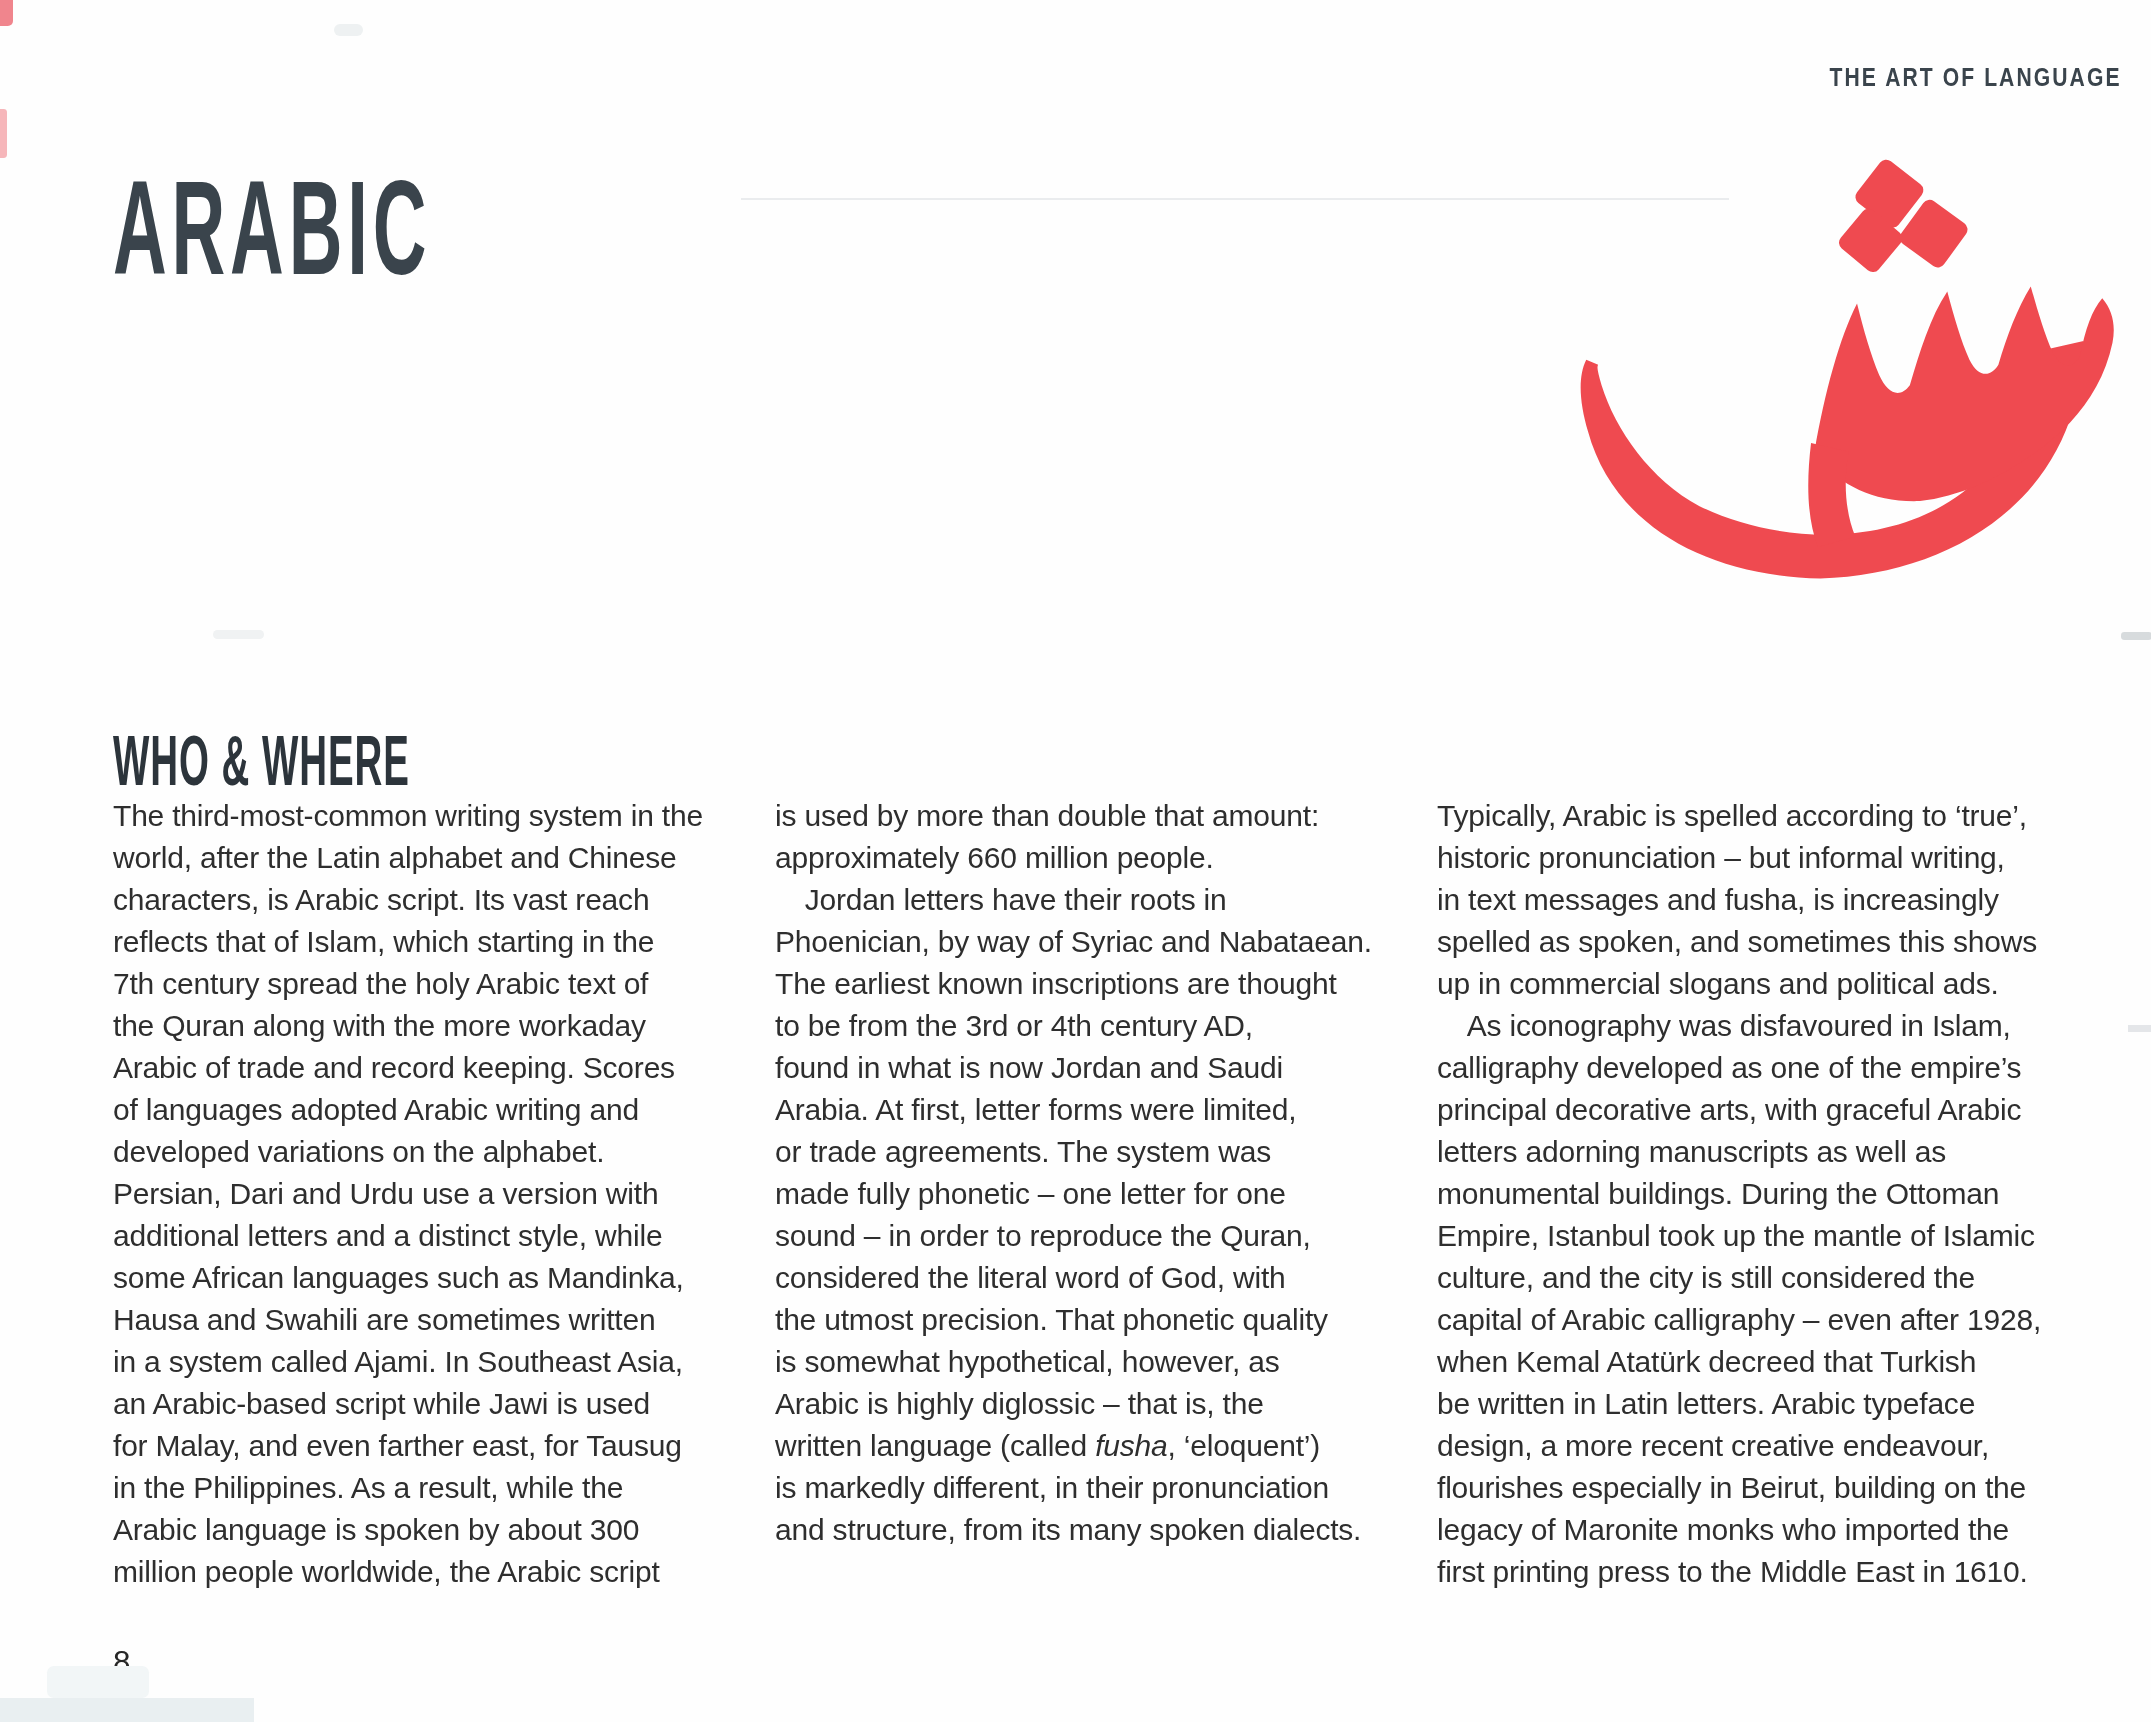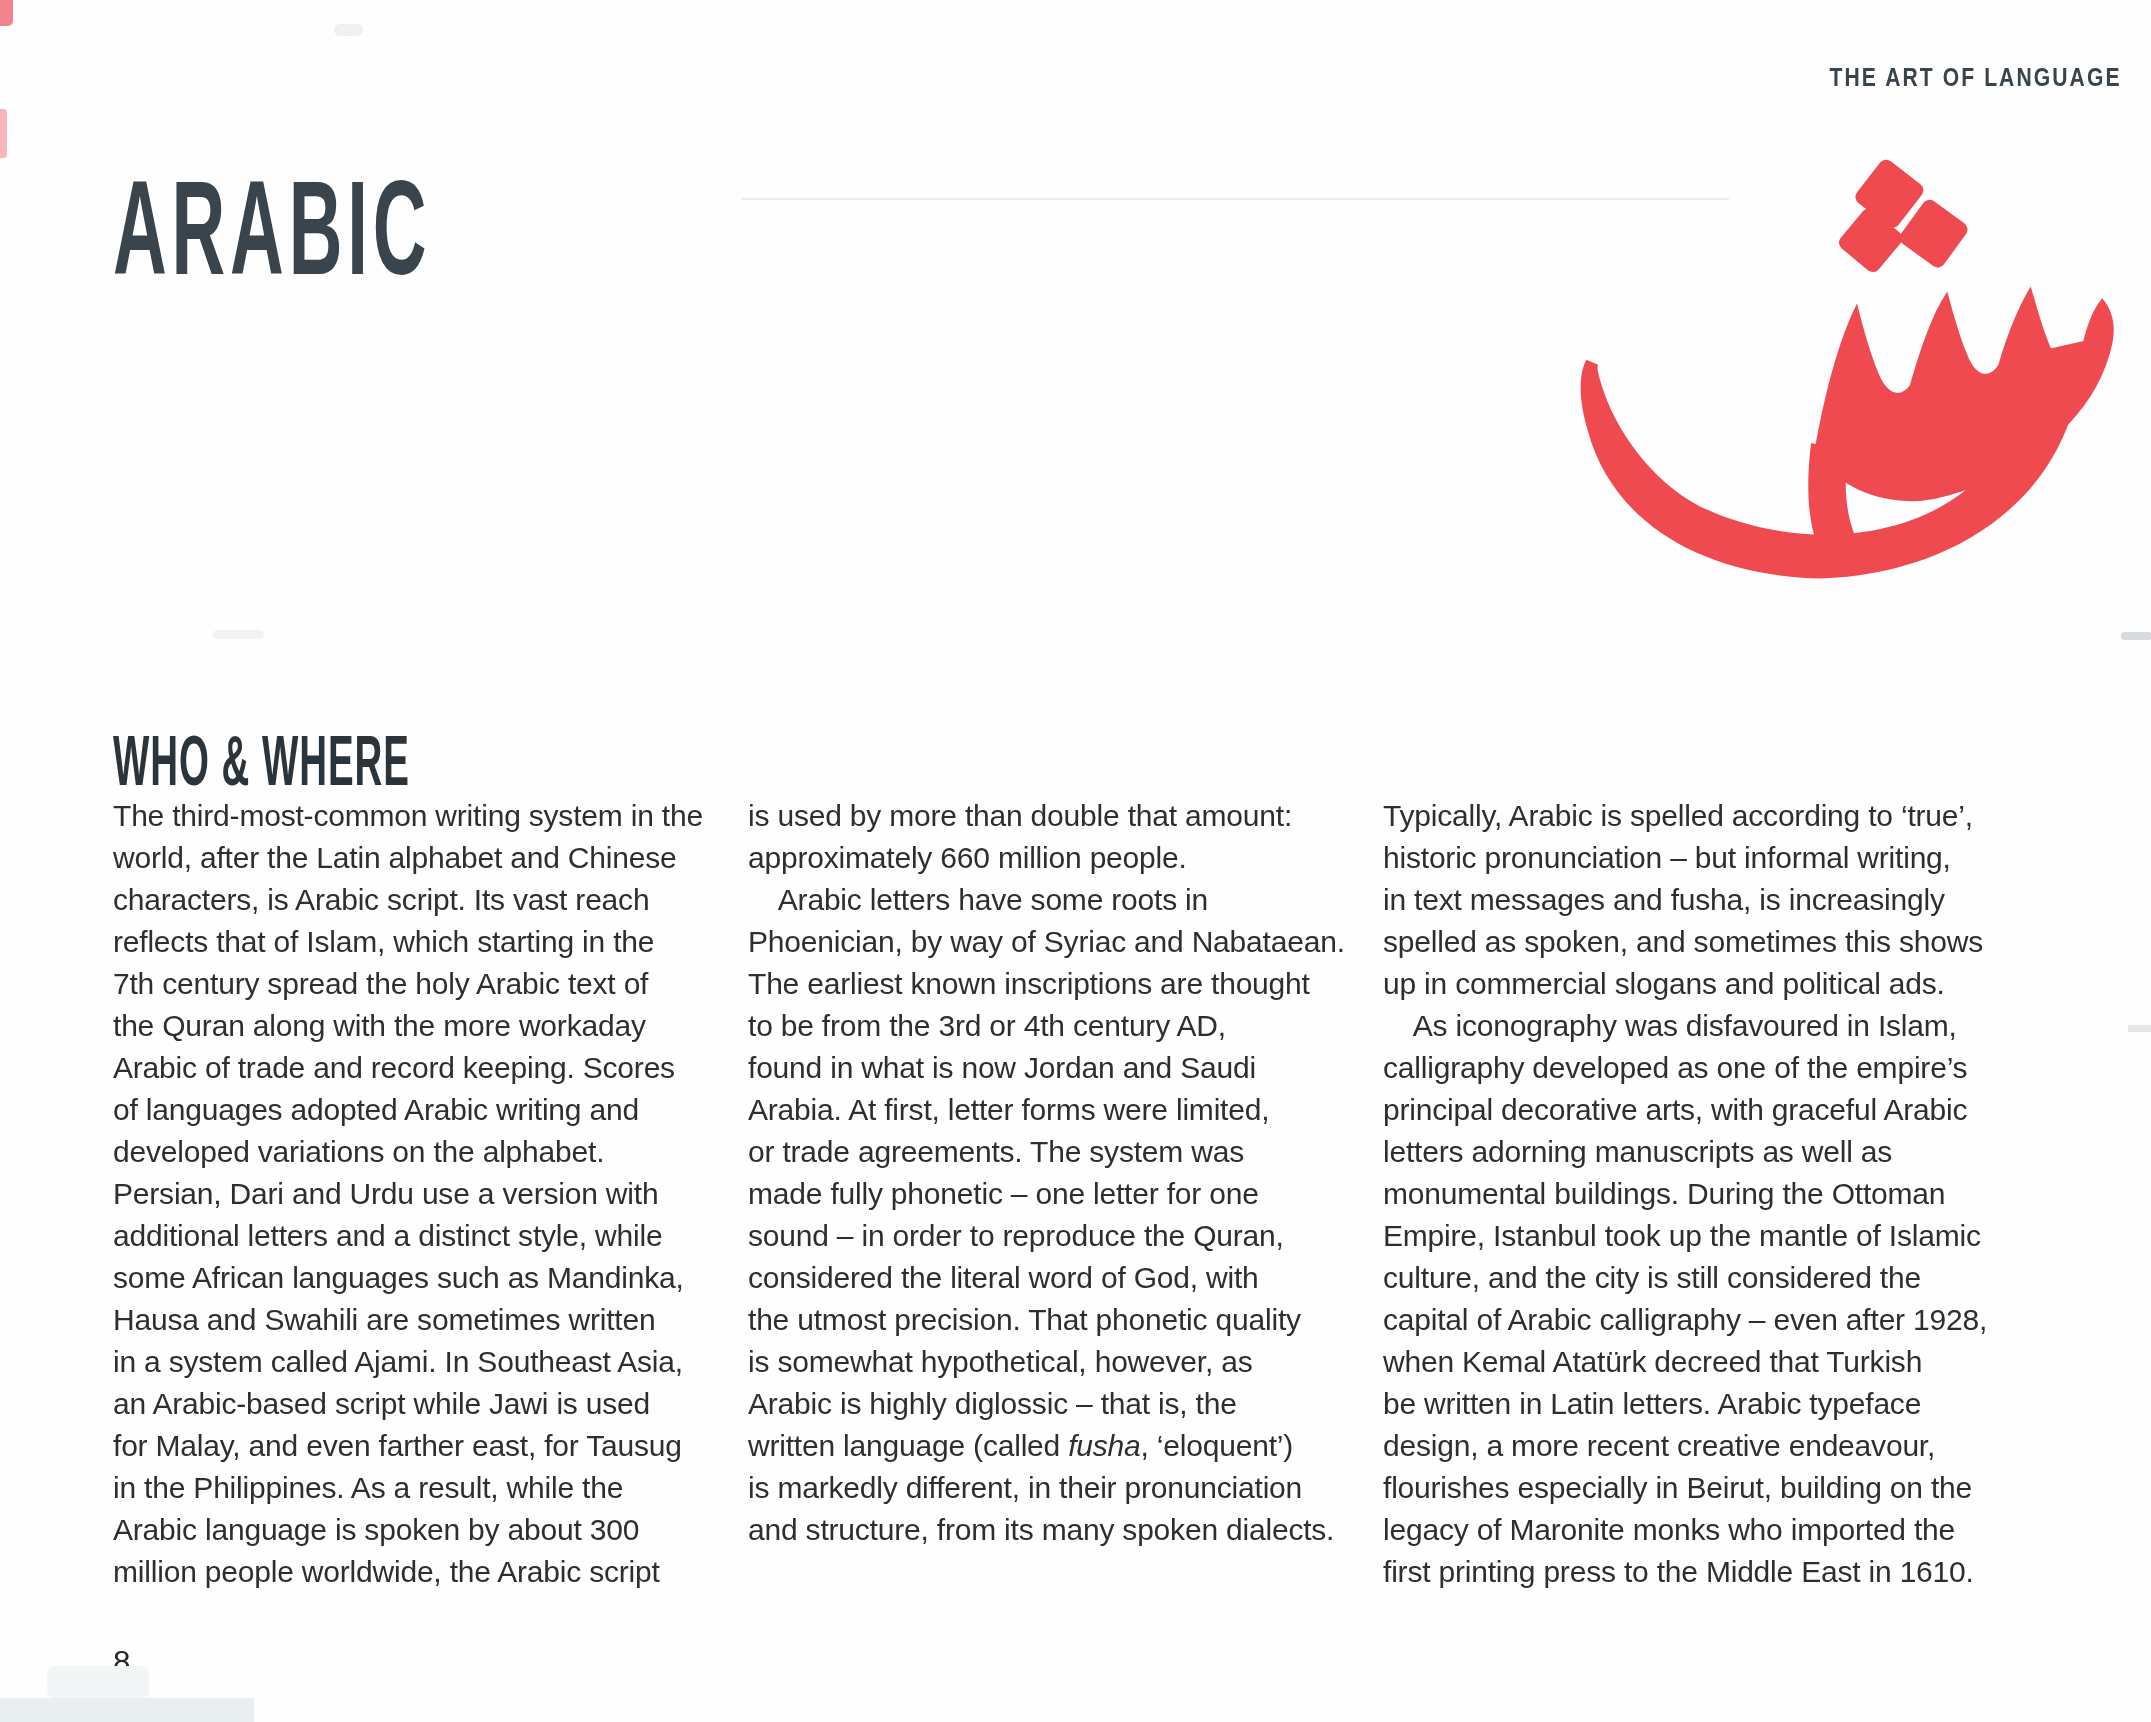--- a/index.html
+++ b/index.html
@@ -41,21 +41,21 @@
   
   .section-heading{
     position:absolute;left:113px;top:726px;
     font-size:70px;font-weight:700;line-height:1;
     letter-spacing:1.7px;color:#2c343b;
     transform:scaleX(.55);transform-origin:left top;
     white-space:pre;
   }
   .columns{
     position:absolute;left:113px;top:795px;
-    display:flex;
+    display:flex;gap:27px;
   }
   .column{width:635px;}
   .column .line{
     font-size:30px;line-height:42px;
     letter-spacing:-0.2px;
     white-space:pre;
     color:var(--body);
   }
   .column .line em{}
   
@@ -145,21 +145,21 @@
       <div class="line">in a system called Ajami. In Southeast Asia,</div>
       <div class="line">an Arabic-based script while Jawi is used</div>
       <div class="line">for Malay, and even farther east, for Tausug</div>
       <div class="line">in the Philippines. As a result, while the</div>
       <div class="line">Arabic language is spoken by about 300</div>
       <div class="line">million people worldwide, the Arabic script</div>
     </div>
   <div class="column">
       <div class="line">is used by more than double that amount:</div>
       <div class="line">approximately 660 million people.</div>
-      <div class="line"> Arabic letters have some roots in</div>
+      <div class="line"> Jordan letters have their roots in</div>
       <div class="line">Phoenician, by way of Syriac and Nabataean.</div>
       <div class="line">The earliest known inscriptions are thought</div>
       <div class="line">to be from the 3rd or 4th century AD,</div>
       <div class="line">found in what is now Jordan and Saudi</div>
       <div class="line">Arabia. At first, letter forms were limited,</div>
       <div class="line">or trade agreements. The system was</div>
       <div class="line">made fully phonetic – one letter for one</div>
       <div class="line">sound – in order to reproduce the Quran,</div>
       <div class="line">considered the literal word of God, with</div>
       <div class="line">the utmost precision. That phonetic quality</div>

